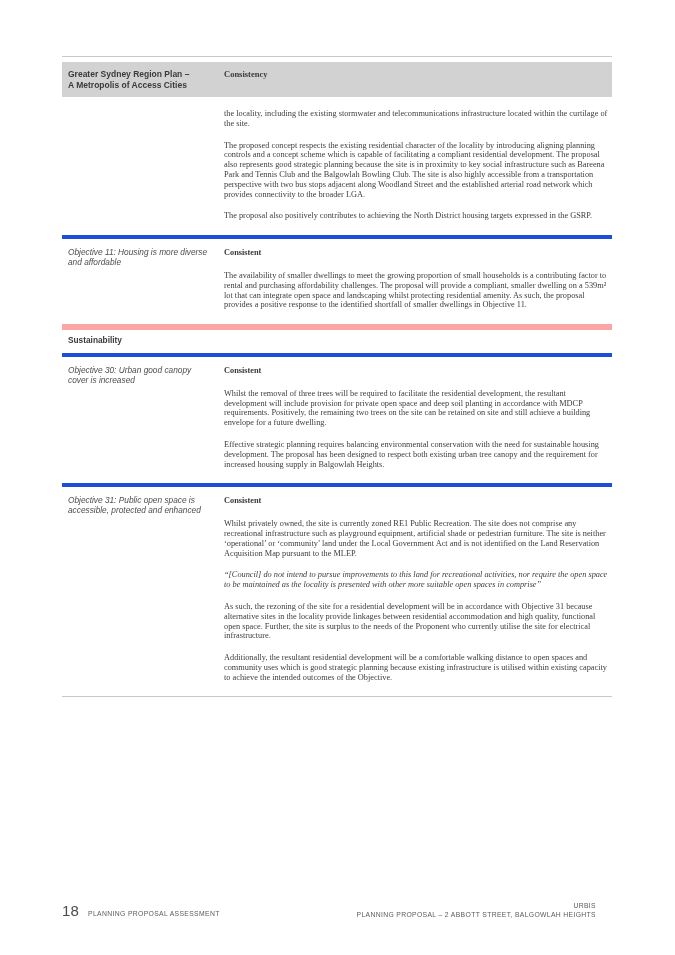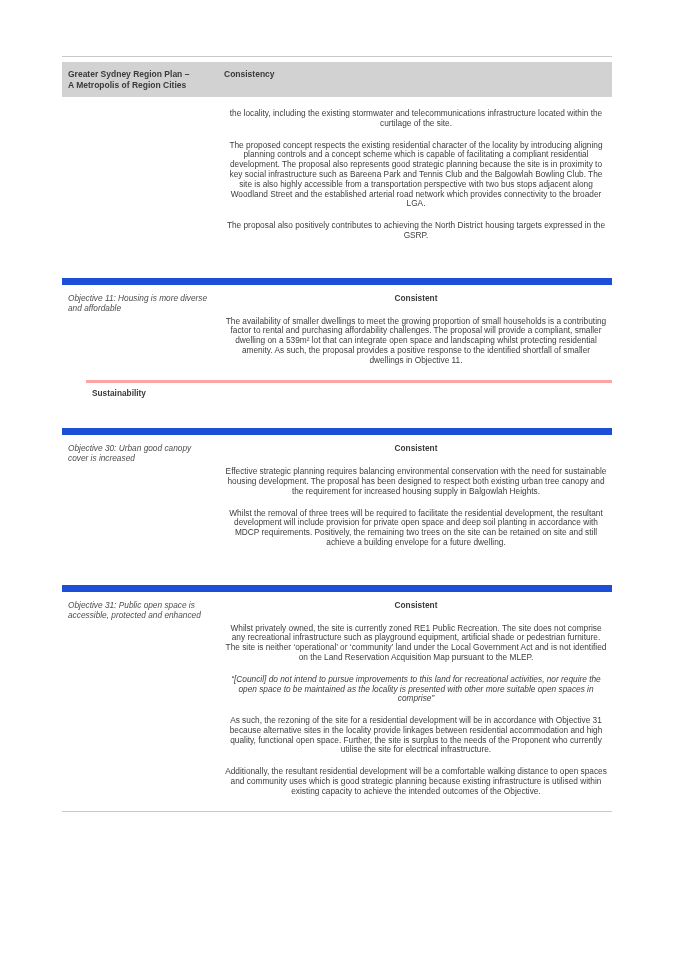--- a/index.html
+++ b/index.html
@@ -25,54 +25,54 @@
     line-height:9.8px;
   }
   .top-rule { border-top:1px solid #c9c9c9; margin-bottom:5px; }
   .bottom-rule { border-top:1px solid #c9c9c9; }
   .header-band {
     display:flex;
     background:#d2d2d2;
     padding:7px 0 6px 0;
   }
   .row { display:flex; }
-  .ruled { border-top:7px solid #1d4ed8;margin-top:23px; }
+  .ruled { border-top:4px solid #1d4ed8; }
   .cell-left {
     width:162px;
     flex-shrink:0;
     padding-left:6px;
     padding-right:12px;
   }
   .cell-right {
     flex:1;
     padding-right:4px;
+    font-family:Liberation Serif, serif;
   }
   .header-band .cell-left,
   .header-band .cell-right {
     font-weight:bold;
     font-size:8.5px;
     line-height:11px;
     color:#3a3a3a;
   }
   .row .cell-left, .row .cell-right { padding-top:9px; padding-bottom:14px; }
   .row.cont .cell-left, .row.cont .cell-right { padding-top:12px; }
   .obj-label {
     font-style:italic;
     color:#4d4d4d;
   }
-  .cell-right p { margin-bottom:12px;text-align:center; }
+  .cell-right p { margin-bottom:12px; }
   .cell-right p:last-child { margin-bottom:0; }
   p.status { font-weight:bold; color:#3a3a3a; margin-bottom:13px; }
   p.quote { font-style:italic; }
   .section-row {
-    border-top:3px solid #fca5a5;
+    border-top:6px solid #fca5a5;
     font-weight:bold;
     color:#3a3a3a;
     padding:6px 0 7px 6px;
-    margin-left:24px;
   }
   .footer {
     position:absolute;
     left:62px;
     right:62px;
     top:901px;
     display:flex;
     justify-content:space-between;
     align-items:flex-end;
   }
@@ -95,21 +95,21 @@
 
 <div class="page">
 
   <div class="table">
 
     <div class="top-rule"></div>
 
     <div class="header-band">
       <div class="cell-left">
         <div>Greater Sydney Region Plan –</div>
-        <div>A Metropolis of Region Cities</div>
+        <div>A Metropolis of Access Cities</div>
       </div>
       <div class="cell-right">Consistency</div>
     </div>
 
     <div class="row cont">
       <div class="cell-left"></div>
       <div class="cell-right">
         <p>the locality, including the existing stormwater and telecommunications infrastructure located within the curtilage of the site.</p>
         <p>The proposed concept respects the existing residential character of the locality by introducing aligning planning controls and a concept scheme which is capable of facilitating a compliant residential development. The proposal also represents good strategic planning because the site is in proximity to key social infrastructure such as Bareena Park and Tennis Club and the Balgowlah Bowling Club. The site is also highly accessible from a transportation perspective with two bus stops adjacent along Woodland Street and the established arterial road network which provides connectivity to the broader LGA.</p>
         <p>The proposal also positively contributes to achieving the North District housing targets expressed in the GSRP.</p>
@@ -127,36 +127,46 @@
     </div>
 
     <div class="section-row">Sustainability</div>
 
     <div class="row ruled">
       <div class="cell-left">
         <div class="obj-label">Objective 30: Urban good canopy cover is increased</div>
       </div>
       <div class="cell-right">
         <p class="status">Consistent</p>
+        <p>Whilst the removal of three trees will be required to facilitate the residential development, the resultant development will include provision for private open space and deep soil planting in accordance with MDCP requirements. Positively, the remaining two trees on the site can be retained on site and still achieve a building envelope for a future dwelling.</p>
         <p>Effective strategic planning requires balancing environmental conservation with the need for sustainable housing development. The proposal has been designed to respect both existing urban tree canopy and the requirement for increased housing supply in Balgowlah Heights.</p>
-        <p>Whilst the removal of three trees will be required to facilitate the residential development, the resultant development will include provision for private open space and deep soil planting in accordance with MDCP requirements. Positively, the remaining two trees on the site can be retained on site and still achieve a building envelope for a future dwelling.</p>
       </div>
     </div>
 
     <div class="row ruled">
       <div class="cell-left">
         <div class="obj-label">Objective 31: Public open space is accessible, protected and enhanced</div>
       </div>
       <div class="cell-right">
         <p class="status">Consistent</p>
         <p>Whilst privately owned, the site is currently zoned RE1 Public Recreation. The site does not comprise any recreational infrastructure such as playground equipment, artificial shade or pedestrian furniture. The site is neither ‘operational’ or ‘community’ land under the Local Government Act and is not identified on the Land Reservation Acquisition Map pursuant to the MLEP.</p>
         <p class="quote">“[Council] do not intend to pursue improvements to this land for recreational activities, nor require the open space to be maintained as the locality is presented with other more suitable open spaces in comprise”</p>
         <p>As such, the rezoning of the site for a residential development will be in accordance with Objective 31 because alternative sites in the locality provide linkages between residential accommodation and high quality, functional open space. Further, the site is surplus to the needs of the Proponent who currently utilise the site for electrical infrastructure.</p>
         <p>Additionally, the resultant residential development will be a comfortable walking distance to open spaces and community uses which is good strategic planning because existing infrastructure is utilised within existing capacity to achieve the intended outcomes of the Objective.</p>
       </div>
     </div>
 
     <div class="bottom-rule"></div>
 
   </div>
 
+  <div class="footer">
+    <div class="footer-left">
+      <span class="page-number">18</span>
+      <span class="footer-small">PLANNING PROPOSAL ASSESSMENT</span>
+    </div>
+    <div class="footer-right footer-small">
+      <div>URBIS</div>
+      <div>PLANNING PROPOSAL – 2 ABBOTT STREET, BALGOWLAH HEIGHTS</div>
+    </div>
+  </div>
 
 </div>
 
 </body></html>

